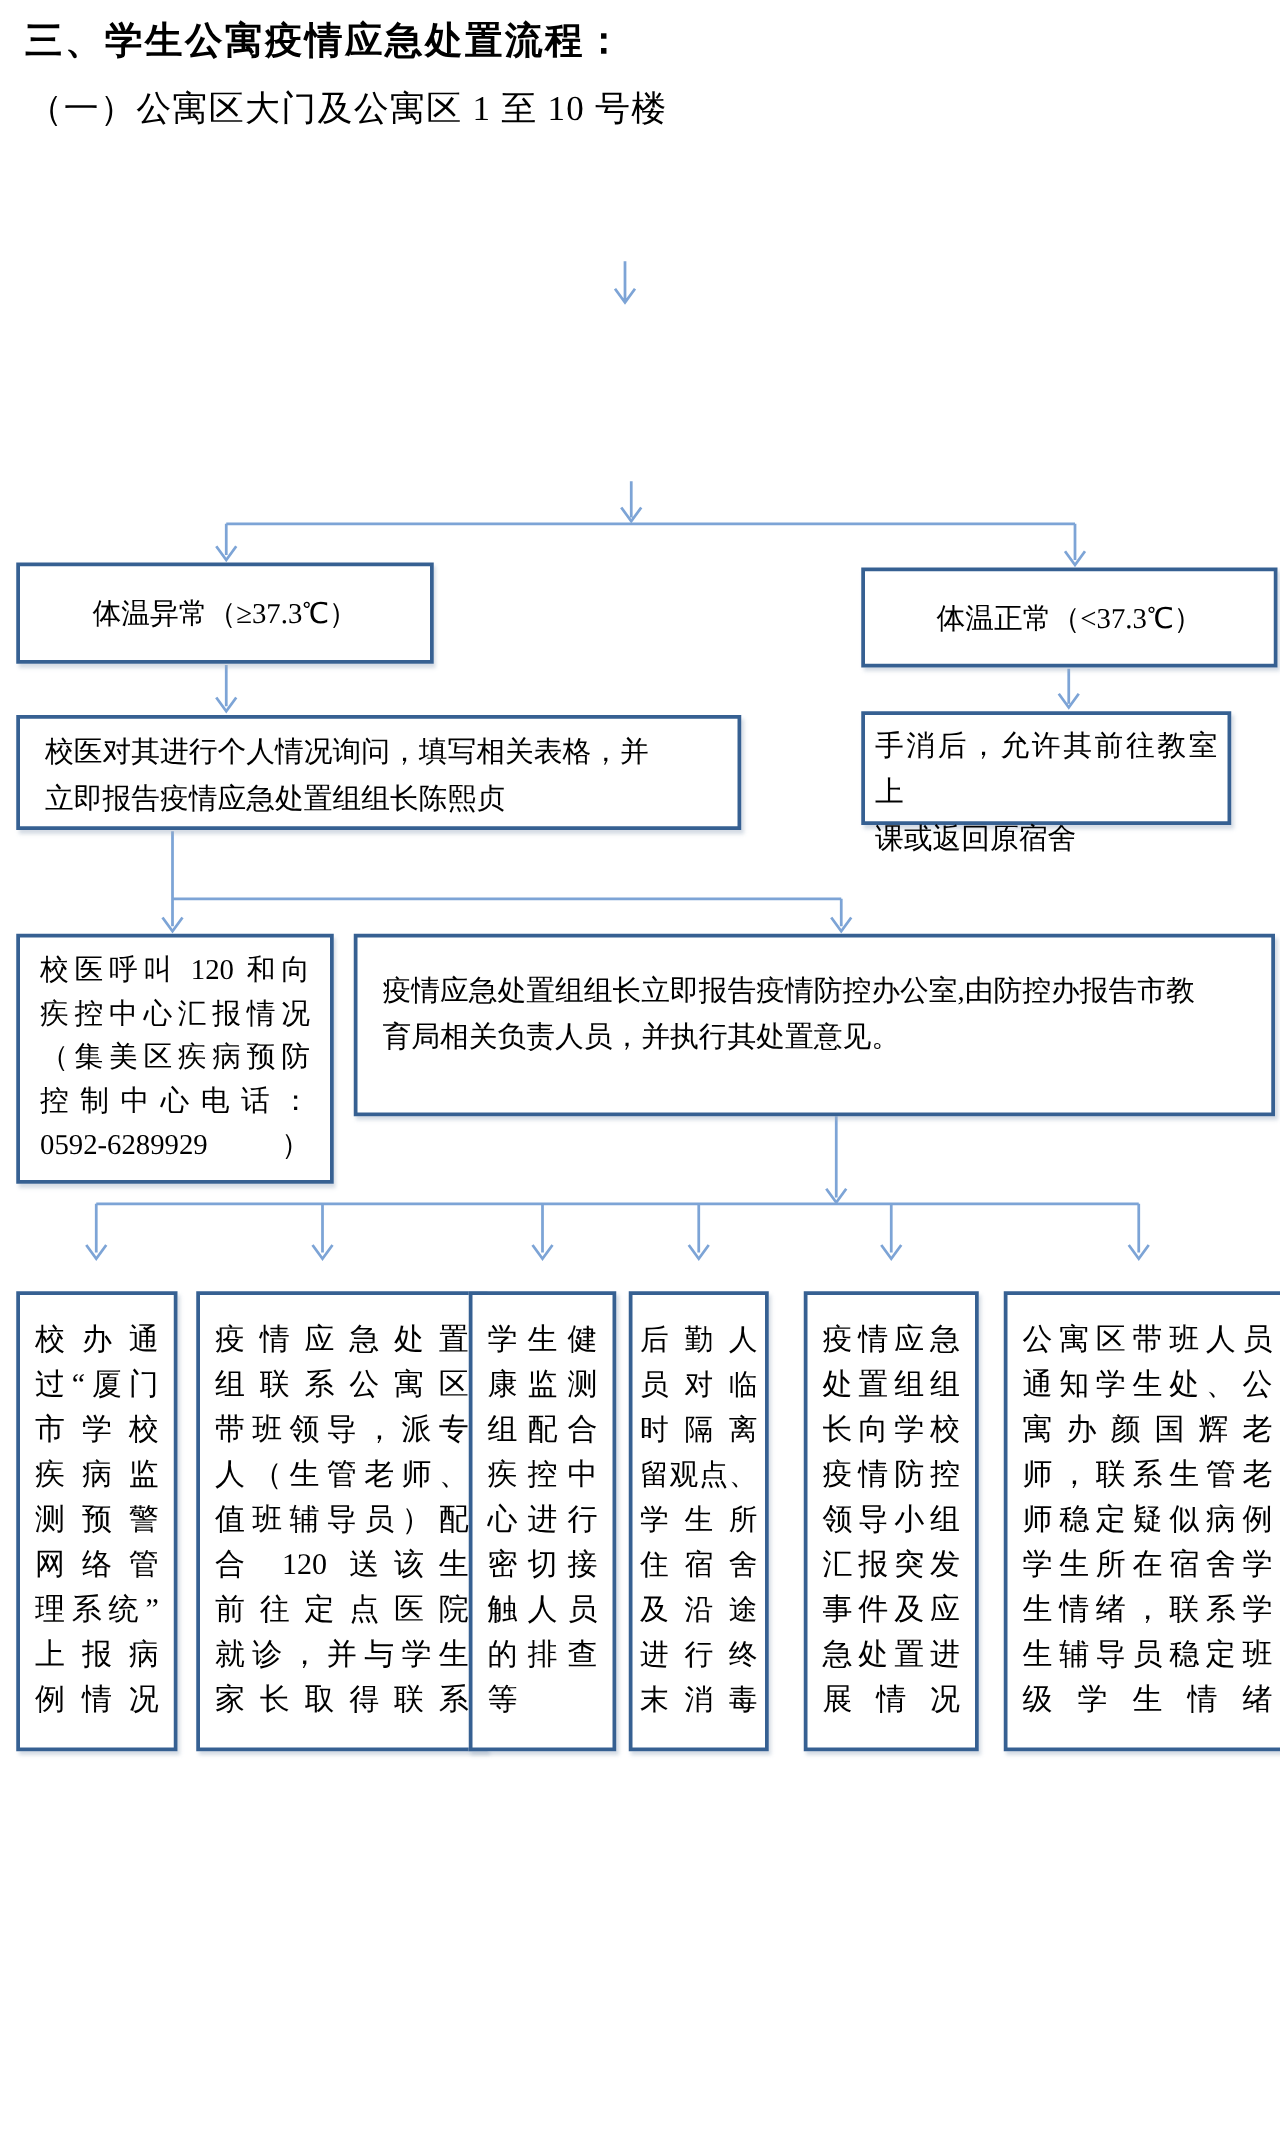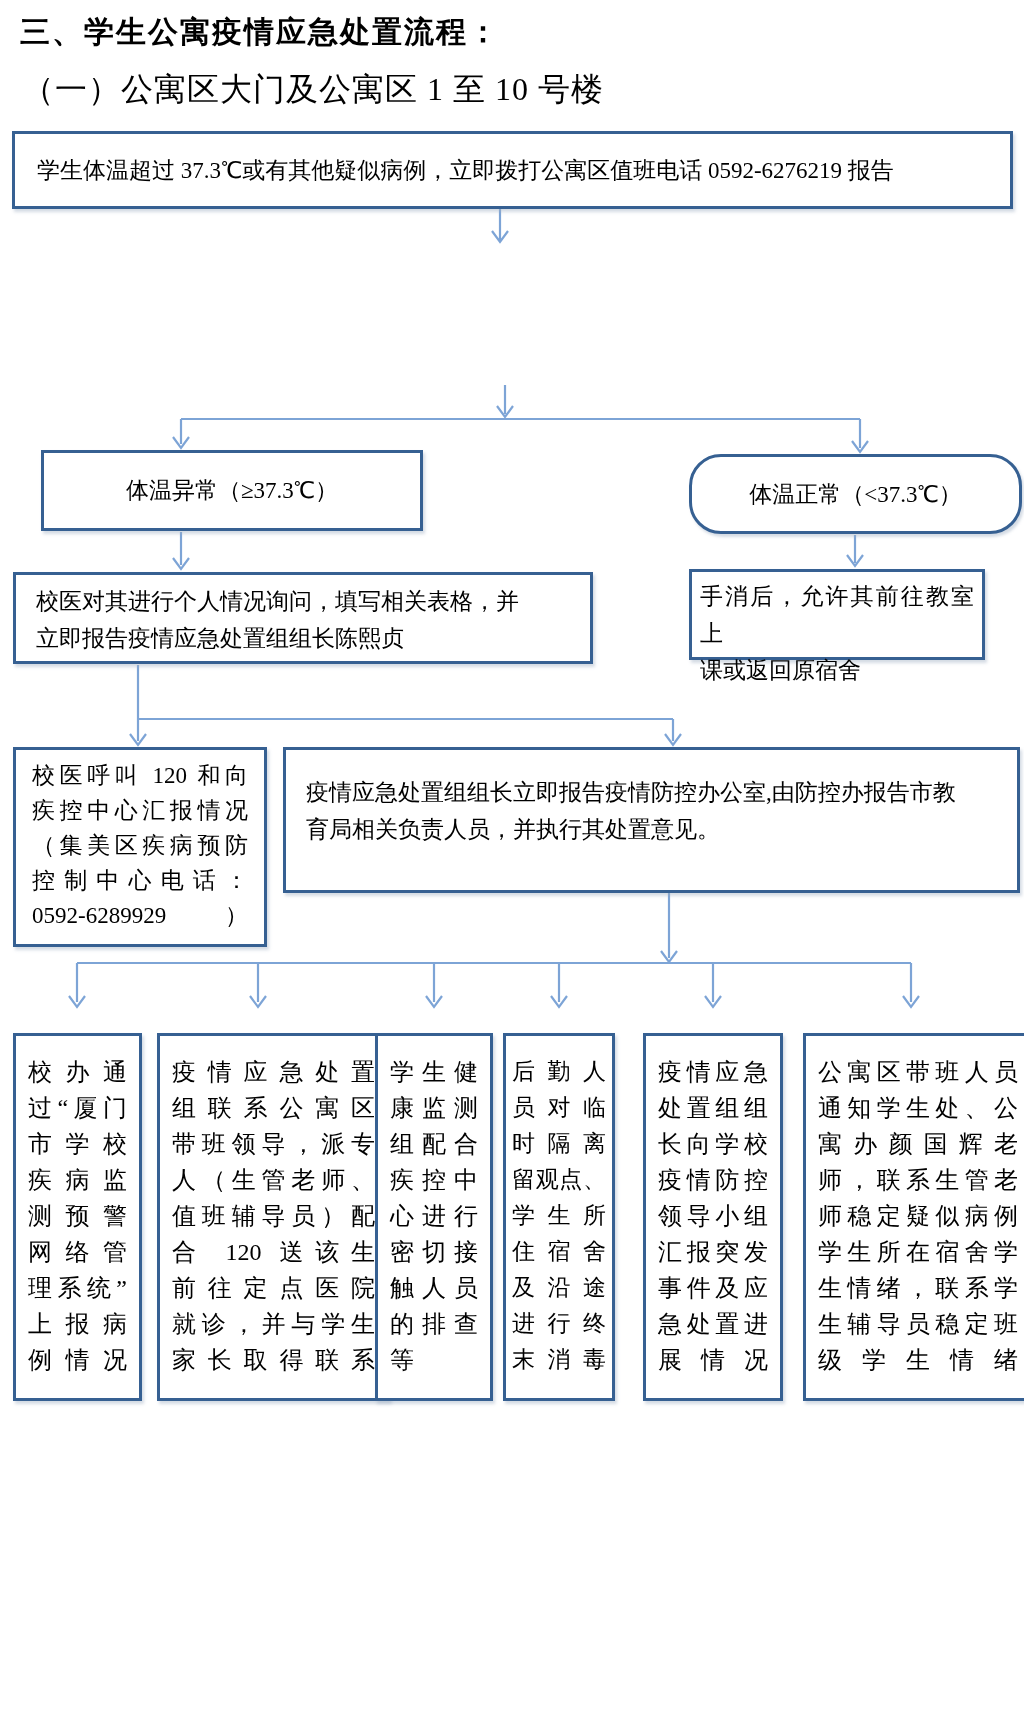--- a/index.html
+++ b/index.html
@@ -21,37 +21,37 @@
   }
   #connectors{position:absolute;left:0;top:0;width:1024px;height:1710px;pointer-events:none;}
   .title{
     position:absolute;left:20px;top:12px;
     font-family:"Liberation Sans", sans-serif;
     font-weight:bold;font-size:30px;letter-spacing:2px;
     white-space:nowrap;
   }
   .subtitle{
     position:absolute;left:22px;top:68px;
-    font-size:32px;letter-spacing:1px;white-space:nowrap;
+    font-size:28px;letter-spacing:1px;white-space:nowrap;
   }
   .box{
     position:absolute;box-sizing:border-box;
     border:3px solid var(--box-border,#366092);
     background:#fff;
     box-shadow:2px 3px 3px rgba(160,175,195,.45);
     font-size:23px;line-height:37px;
   }
   .pre{white-space:pre-line;text-align:justify;text-align-last:left;}
   .dist{white-space:pre-line;text-align:justify;text-align-last:justify;}
   .centered{display:flex;align-items:center;justify-content:center;white-space:nowrap;}
 
   #box-report{left:12px;top:131px;width:1001px;height:78px;display:flex;align-items:center;padding-left:22px;}
   #box-notify{left:12px;top:245px;width:1001px;height:140px;padding:10px 22px;}
-  #box-abnormal{left:13px;top:450px;width:382px;height:81px;margin-left:28px;}
-  #box-normal{left:689px;top:454px;width:333px;height:80px;border-radius:32px;}
+  #box-abnormal{left:13px;top:450px;width:334px;height:81px;}
+  #box-normal{left:689px;top:454px;width:333px;height:80px;}
   #box-inquiry{left:13px;top:572px;width:580px;height:92px;padding:8px 20px;}
   #box-release{left:689px;top:569px;width:296px;height:91px;padding:6px 8px;}
   #box-call120{left:13px;top:747px;width:254px;height:200px;padding:8px 16px;line-height:35px;}
   #box-leader{left:283px;top:747px;width:737px;height:146px;padding:24px 20px 0 20px;}
 
   .col{top:1033px;height:368px;font-size:24px;line-height:36px;padding:18px 12px;}
   #box-a{left:13px;width:129px;}
   #box-b{left:157px;width:233px;}
   #box-c{left:375px;width:118px;}
   #box-d{left:503px;width:112px;font-size:23px;padding:18px 6px;}
@@ -82,23 +82,20 @@
       <path d="M434 963 V1002 M426 996 L434 1007 L442 996"></path>
       <path d="M559 963 V1002 M551 996 L559 1007 L567 996"></path>
       <path d="M713 963 V1002 M705 996 L713 1007 L721 996"></path>
       <path d="M911 963 V1002 M903 996 L911 1007 L919 996"></path>
     </g>
   </svg>
 
   <div class="title">三、学生公寓疫情应急处置流程：</div>
   <div class="subtitle">（一）公寓区大门及公寓区 1 至 10 号楼</div>
 
-  <div id="box-report" class="box">
-    <span>学生体温超过 37.3℃或有其他疑似病例，立即拨打公寓区值班电话 0592-6276219 报告</span>
-  </div>
 
 
   <div id="box-abnormal" class="box centered">
     <span>体温异常（≥37.3℃）</span>
   </div>
 
   <div id="box-normal" class="box centered">
     <span>体温正常（&lt;37.3℃）</span>
   </div>
 

